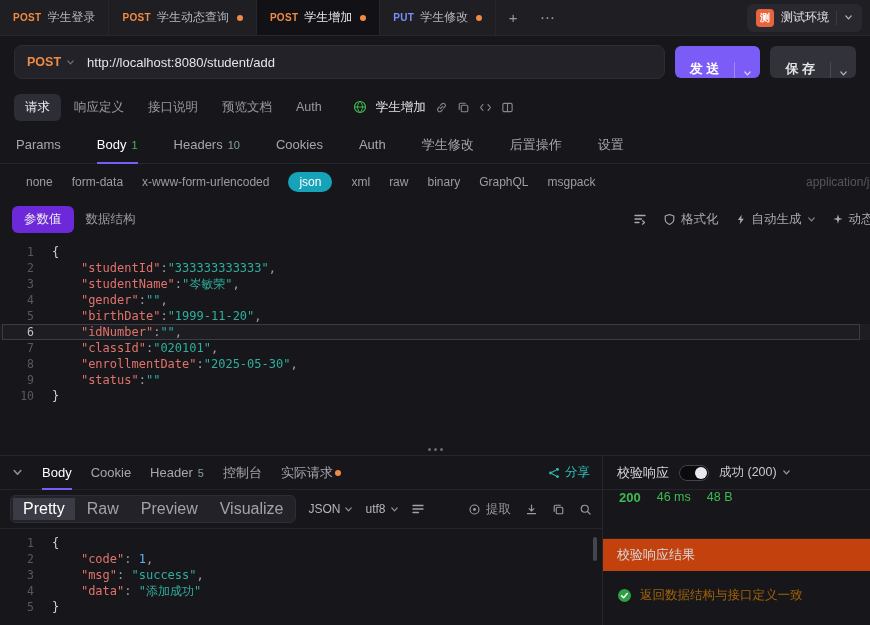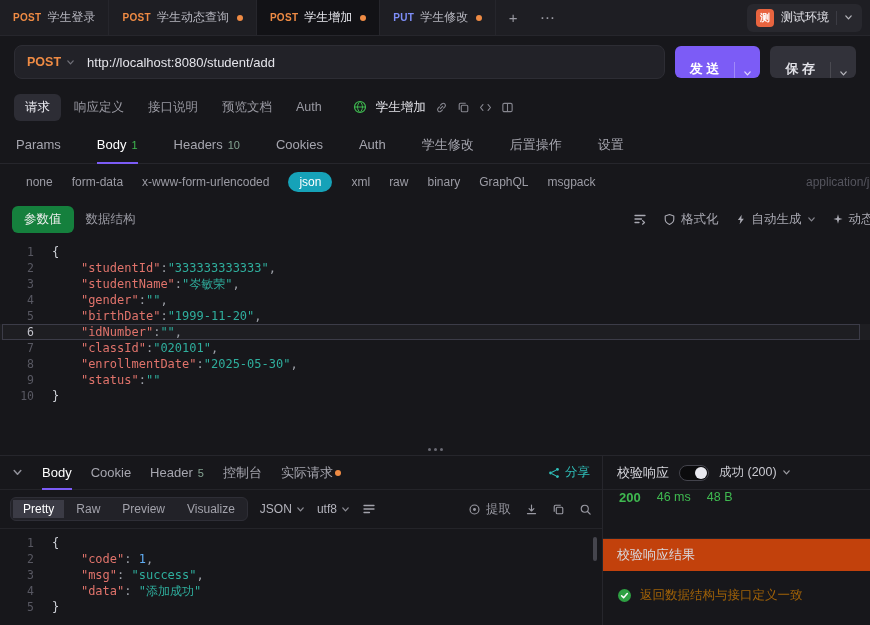--- a/index.html
+++ b/index.html
@@ -67,21 +67,21 @@
 
   
   .bodytypes{height:36px;display:flex;align-items:center;gap:19px;padding:0 0 0 26px;overflow:hidden}
   .btype{color:#9c9ca5;font-size:12px;white-space:nowrap}
   .btype.active{background:var(--json-pill);color:#fff;padding:3px 11px;border-radius:999px}
   .ct-hint{margin-left:auto;flex-shrink:0;width:64px;overflow:hidden;white-space:nowrap;color:#55555e;font-size:12px}
 
   
   .edtoolbar{height:38px;display:flex;align-items:center;padding:0 0 0 12px;overflow:hidden}
   .seg-pill{padding:5px 12px;border-radius:6px;color:#9c9ca5;font-size:12.5px;white-space:nowrap}
-  .seg-pill.active{background:#15803d;color:#eee}
+  .seg-pill.active{background:#6d28d9;color:#eee}
   .ed-actions{margin-left:auto;display:flex;align-items:center;gap:16px;color:#a9a9b2;flex-shrink:0}
   .ed-act{display:flex;align-items:center;gap:5px;font-size:12.5px;white-space:nowrap}
   .act-dyn{margin-right:-16px}
 
   
   .editor{height:205px;padding-top:6px;overflow:hidden}
   .ed-line{display:flex;height:16px;align-items:center;position:relative;
         font-family:"DejaVu Sans Mono","Liberation Mono",monospace;font-size:12px;line-height:16px}
   .ed-num{width:52px;flex-shrink:0;text-align:right;padding-right:18px;color:#585862;font-size:11.5px}
   .ed-code{white-space:pre}
@@ -97,21 +97,21 @@
   .splitter i{width:3px;height:3px;border-radius:50%;background:#6a6a74}
 
   
   .bottom{flex:1;display:flex;border-top:1px solid #26262c;min-height:0}
   .bl{width:603px;flex-shrink:0;border-right:1px solid #26262c;display:flex;flex-direction:column;min-width:0}
   .br{flex:1;display:flex;flex-direction:column;min-width:0}
   .resptabs{height:34px;display:flex;align-items:center;gap:19px;padding:0 12px;border-bottom:1px solid #242429;color:#8f8f98}
   .share{margin-left:auto;display:flex;align-items:center;gap:5px;color:var(--share-teal);font-size:12.5px}
   .resptoolbar{height:38px;display:flex;align-items:center;gap:12px;padding:0 10px;color:#a2a2ab}
   .viewseg{display:flex;background:#222228;border:1px solid #2e2e36;border-radius:6px;padding:2px;gap:2px}
-  .vtab{padding:2px 10px;font-size:12px;color:#a2a2ab;border-radius:0;white-space:nowrap}
+  .vtab{padding:2px 10px;font-size:16px;color:#a2a2ab;border-radius:0;white-space:nowrap}
   .vtab.active{background:#3b3b45;color:#fff}
   .sel{display:flex;align-items:center;gap:4px;font-size:12px;color:#b4b4bd;white-space:nowrap}
   .right-acts{margin-left:auto;display:flex;align-items:center;gap:14px;color:#9a9aa3}
   .respeditor{flex:1;position:relative;padding-top:6px;border-top:1px solid #242429;overflow:hidden}
   .scroll-thumb{position:absolute;right:5px;top:8px;width:4px;height:24px;border-radius:2px;background:#45454d}
 
   
   .vheader{height:34px;display:flex;align-items:center;gap:10px;padding:0 14px;border-bottom:1px solid #242429}
   .vlabel{color:#d6d6dc;font-size:13px;white-space:nowrap}
   .toggle{width:30px;height:16px;border-radius:9px;background:#0b0b0d;border:1px solid #43434c;position:relative;flex-shrink:0}

